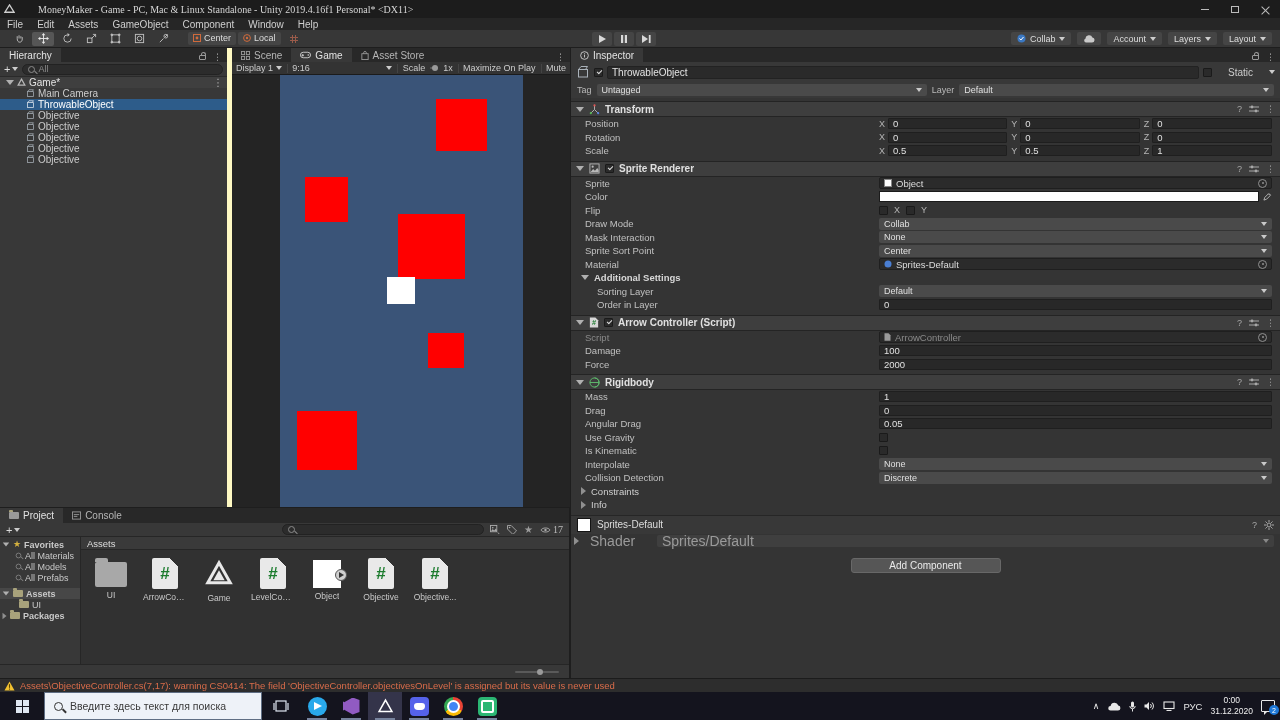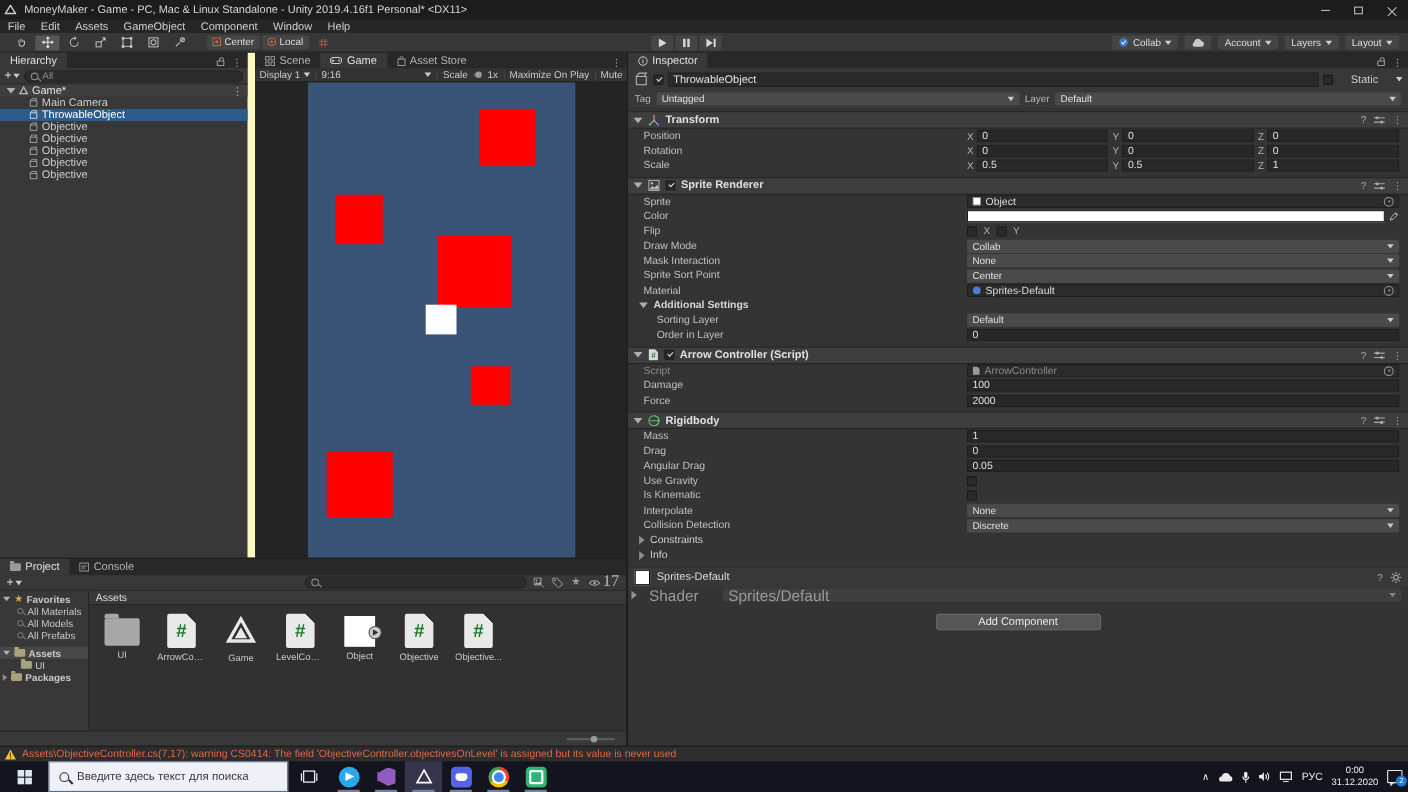--- a/index.html
+++ b/index.html
@@ -3,21 +3,21 @@
 <meta charset="utf-8">
 <style>
   * { box-sizing: border-box; margin:0; padding:0; }
   html,body { width:1280px; height:720px; overflow:hidden; }
   body { font-family:"Liberation Sans", sans-serif; background:#282828; color:#c8c8c8; position:relative; }
   .abs { position:absolute; }
 
   
   .titlebar { left:0; top:0; width:1280px; height:18px; background:#1c1c1c; display:flex; align-items:center; font-size:10px; color:#d6d6d6; }
   .titlebar .appico { width:18px; display:flex; justify-content:center; }
-  .titlebar .ttl { margin-left:4px; white-space:nowrap; }
+  .titlebar .ttl { margin-left:20px; white-space:nowrap;font-family:Liberation Serif, serif; }
   .wincontrols { margin-left:auto; display:flex; height:100%; }
   .winbtn { width:30px; display:flex; align-items:center; justify-content:center; color:#bbb; }
   .ic-min { width:8px; height:1px; background:#bbb; }
   .ic-max { width:8px; height:7px; border:1px solid #bbb; }
   .ic-close { position:relative; width:9px; height:9px; }
   .ic-close::before,.ic-close::after { content:""; position:absolute; left:4px; top:0; width:1px; height:11px; background:#bbb; }
   .ic-close::before { transform:rotate(45deg);} .ic-close::after { transform:rotate(-45deg);}
   .menubar { left:0; top:18px; width:1280px; height:12px; background:#262626; display:flex; align-items:center; font-size:10px; color:#cfcfcf; }
   .menubar span { padding:0 7px; }
   .toolbar { left:0; top:30px; width:1280px; height:18px; background:#373737; border-bottom:1px solid #1e1e1e; display:flex; align-items:center; }
@@ -42,21 +42,21 @@
   .tri-d { width:0;height:0;border-left:4px solid transparent;border-right:4px solid transparent;border-top:5px solid #b0b0b0; }
   .tri-r { width:0;height:0;border-top:4px solid transparent;border-bottom:4px solid transparent;border-left:5px solid #8f8f8f; }
   .chk { width:9px; height:9px; background:#2a2a2a; border:1px solid #1a1a1a; border-radius:1px; position:relative; flex:none; }
   .chk.on::after { content:""; position:absolute; left:2px; top:1px; width:4px; height:2px; border-left:1.5px solid #ddd; border-bottom:1.5px solid #ddd; transform:rotate(-45deg); }
   .mag { width:7px; height:7px; border:1px solid #8a8a8a; border-radius:50%; position:relative; flex:none; }
   .mag::after { content:""; position:absolute; left:5px; top:5px; width:4px; height:1px; background:#8a8a8a; transform:rotate(45deg); }
   .picker { width:9px; height:9px; border:1px solid #909090; border-radius:50%; position:relative; flex:none; margin-left:auto; }
   .picker::after { content:""; position:absolute; left:2.5px; top:2.5px; width:2px; height:2px; background:#909090; border-radius:50%; }
 
   
-  .hierarchy { left:0; top:48px; width:232px; height:459px; background:#383838; border-right:7px solid #fef9c3; }
+  .hierarchy { left:0; top:48px; width:232px; height:459px; background:#383838; border-right:5px solid #fef9c3; }
   .h-toolrow { height:15px; background:#383838; border-bottom:1px solid #2a2a2a; display:flex; align-items:center; padding:0 4px; gap:4px; }
   .plusbtn { font-size:11px; color:#ddd; display:flex; align-items:center; gap:2px; }
   .searchpill { flex:1; height:11px; background:#2c2c2c; border:1px solid #222; border-radius:6px; display:flex; align-items:center; gap:3px; padding:0 5px; font-size:9px; color:#8a8a8a; }
   .trow { height:11px; display:flex; align-items:center; gap:3px; font-size:10px; color:#ccc; padding-left:26px; }
   .trow.scene { background:#3f3f3f; padding-left:6px; color:#e4e4e4; }
   .trow.sel { background:#2d5c8a; color:#fff; }
   .cubeic { flex:none; }
 
   
   .gamepanel { left:232px; top:48px; width:338px; height:459px; background:#242424; }
@@ -876,21 +876,21 @@
       <svg width="10" height="9" viewBox="0 0 11 10">
           <path d="M0.5 4.5v-4h4l6 6-4 4z" fill="none" stroke="#aaa"></path>
           <circle cx="2.8" cy="2.8" r="0.9" fill="#aaa"></circle>
         </svg>
       <span class="star" style="color:#9a9a9a;font-size:10px;">★</span>
       <span style="display:flex;align-items:center;gap:2px;">
         <svg width="11" height="8" viewBox="0 0 12 8">
             <path d="M1 4c2-3 8-3 10 0-2 3-8 3-10 0z" fill="none" stroke="#aaa"></path>
             <circle cx="6" cy="4" r="1.3" fill="#aaa"></circle>
           </svg>
-        <span style="font-size:15px;color:#bbb;font-family:Liberation Serif, serif;">17</span>
+        <span style="font-size:10px;color:#bbb;font-family:Liberation Serif, serif;">17</span>
       </span>
     </span>
   </div>
   <div class="p-body">
     <div class="p-tree">
       <div class="ptrow">
         <span class="tri-d" style="transform:scale(.8);"></span>
         <span class="star">★</span>
         <span style="font-weight:bold;">Favorites</span>
       </div>

